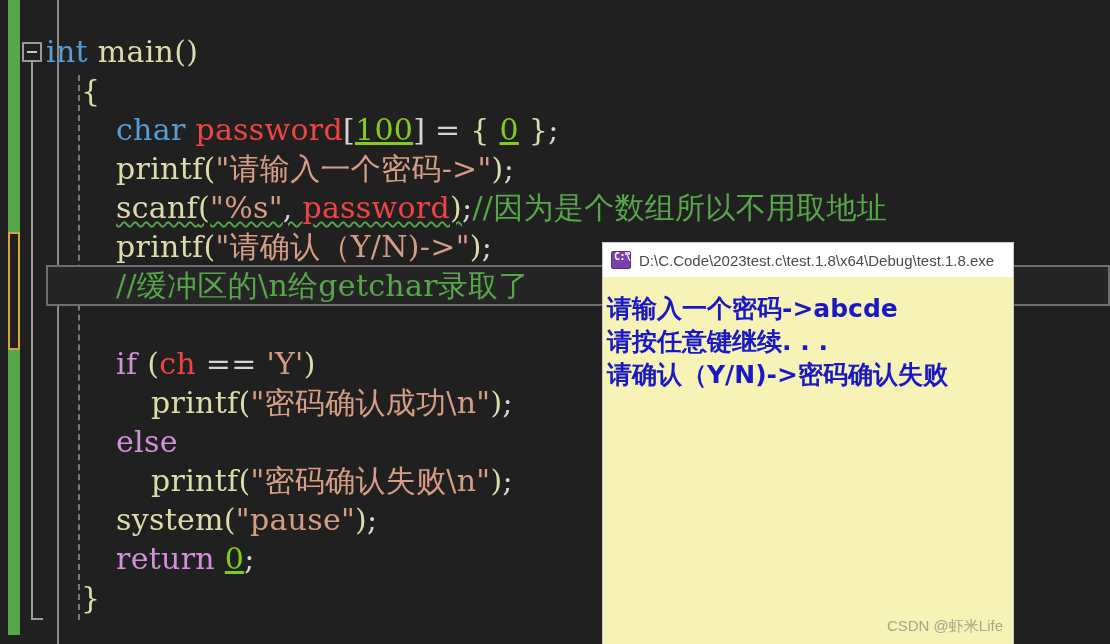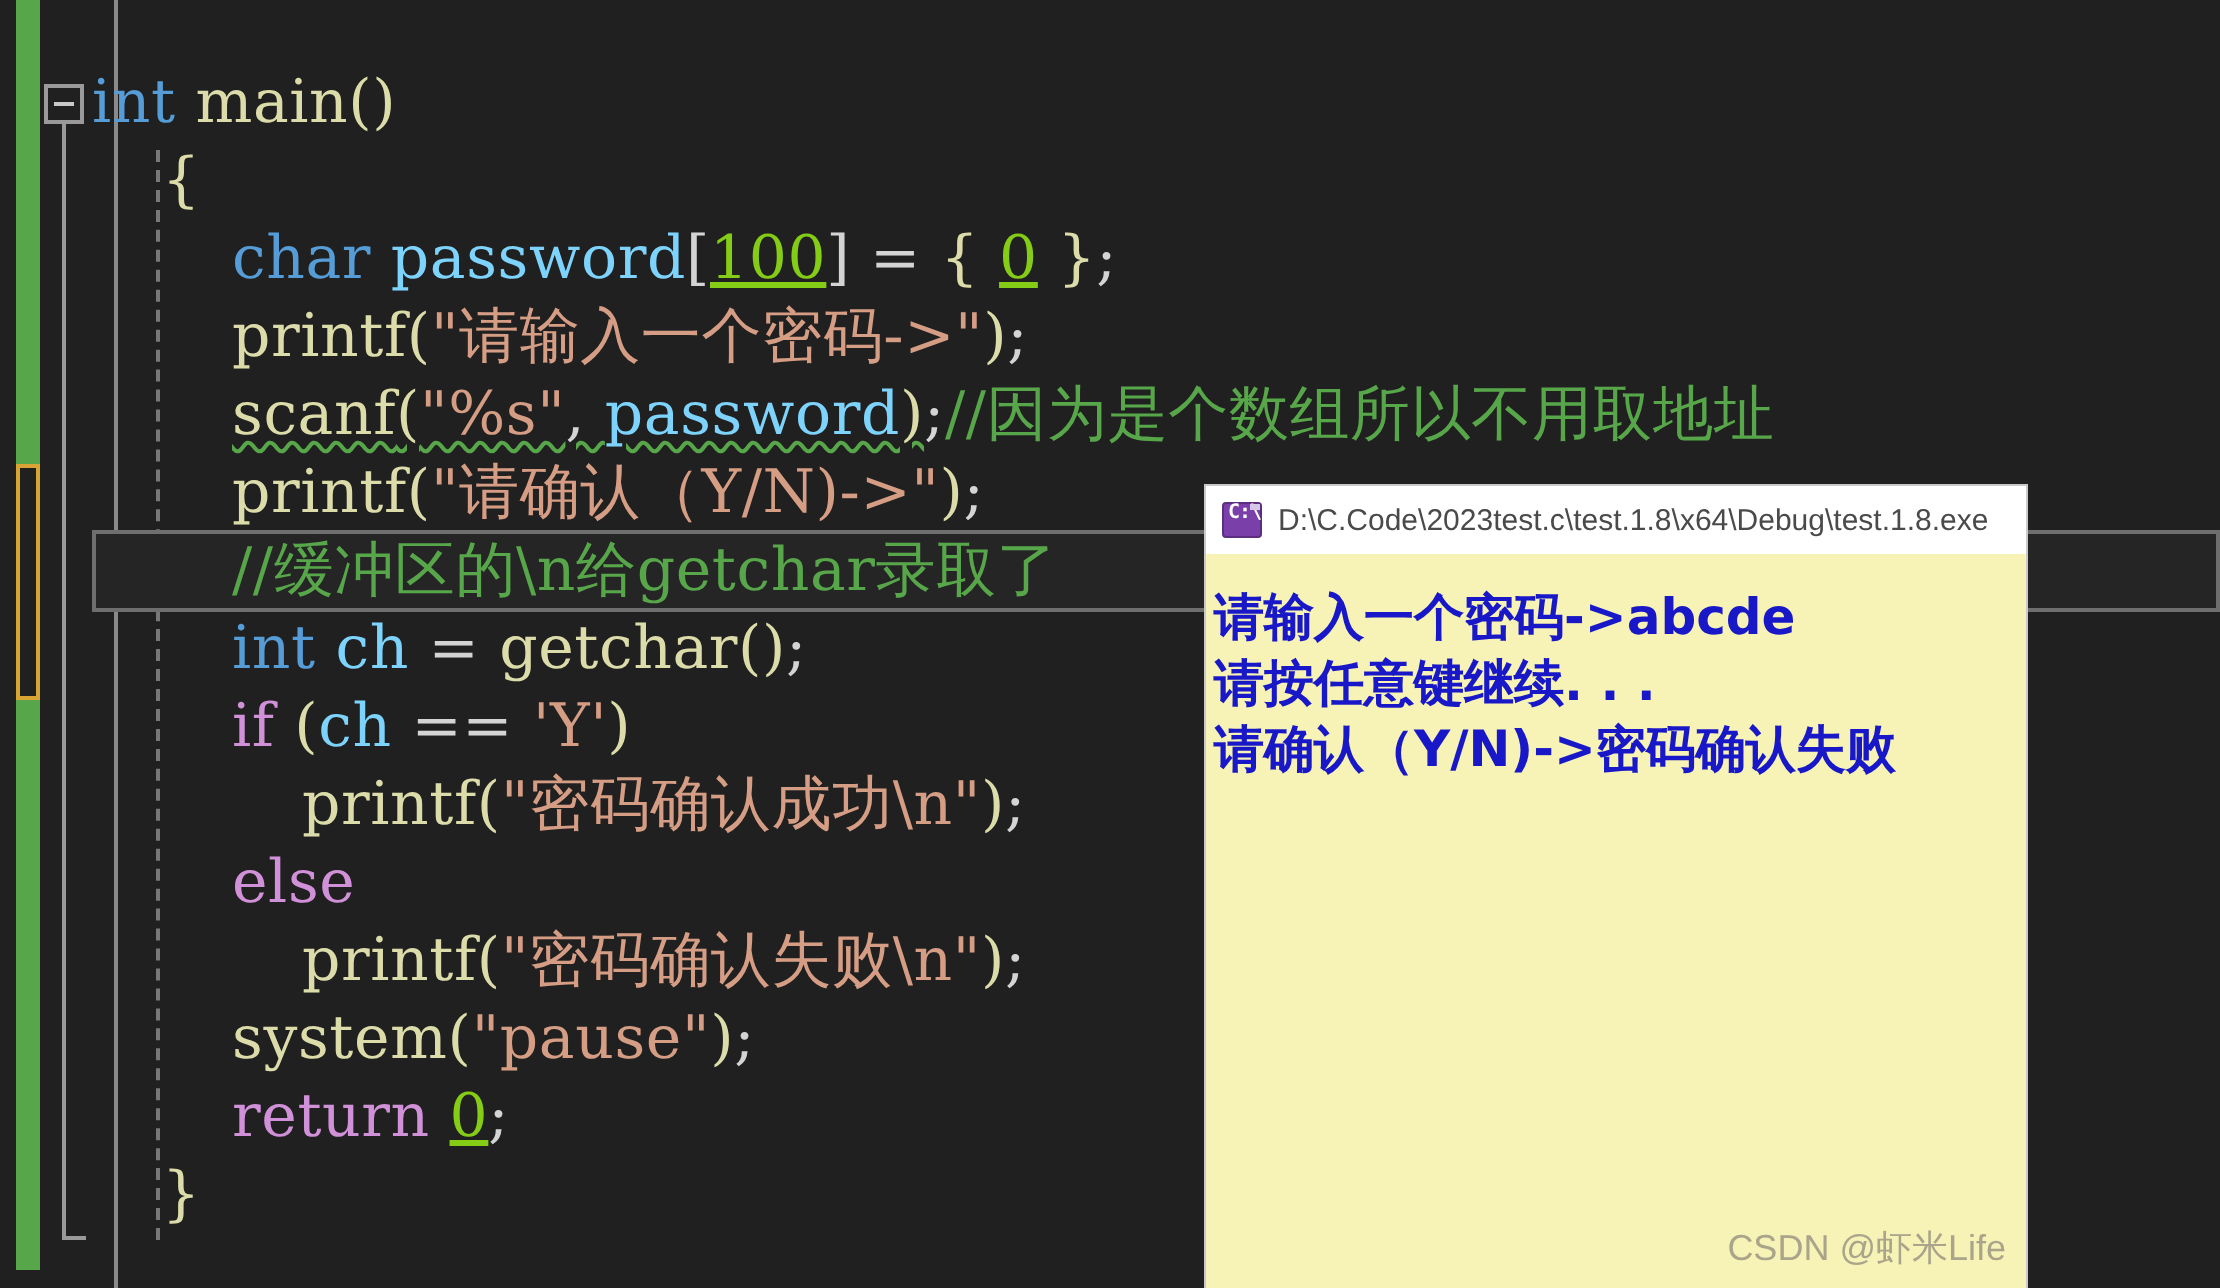--- a/index.html
+++ b/index.html
@@ -117,21 +117,21 @@
     background: #252526;
   }
 
   
   .t-kw      { color: #569cd6; }   
   .t-kw2     { color: #d191d8; }   
   .t-fn      { color: #dcdcaa; }   
   .t-str     { color: #d69d85; }   
   .t-cmt     { color: #57a64a; }   
   .t-num     { color: #84cc16; text-decoration: underline; }   
-  .t-var     { color: #7dd3fc; }   
+  .t-var     { color: #ef4444; }   
   .t-pun     { color: #d4d4d4; }   
   .t-brc     { color: #dcdcaa; }   
 
   .squiggle {
     text-decoration: underline;
     text-decoration-color: #57a64a;
     text-decoration-style: wavy;
     text-decoration-thickness: 2px;
     text-underline-offset: 3px;
   }
@@ -200,21 +200,21 @@
     font-weight: bold;
     color: #1818c8;
     white-space: pre;
     letter-spacing: 0px;
   }
   #watermark {
     position: absolute;
     right: 10px;
     bottom: 8px;
     font-family: "Liberation Sans", sans-serif;
-    font-size: 18px;
+    font-size: 15px;
     color: #a9a48a;
     white-space: nowrap;
   }
 </style>
 </head>
 <body>
 
 <div id="screen">
 
   <div id="editor">
@@ -234,21 +234,20 @@
 
     <div class="code-layer" id="code-layer">
         <div class="line" style="top: 32px; left: 46px;"><span class="t-kw">int</span><span class="t-pun"> </span><span class="t-fn">main</span><span class="t-brc">()</span></div>
         <div class="line" style="top: 71px; left: 81px;"><span class="t-brc">{</span></div>
         <div class="line" style="top: 110px; left: 116px;"><span class="t-kw">char</span><span class="t-pun"> </span><span class="t-var">password</span><span class="t-pun">[</span><span class="t-num">100</span><span class="t-pun">]</span><span class="t-pun"> = </span><span class="t-brc">{</span><span class="t-pun"> </span><span class="t-num">0</span><span class="t-pun"> </span><span class="t-brc">}</span><span class="t-pun">;</span></div>
         <div class="line" style="top: 149px; left: 116px;"><span class="t-fn">printf</span><span class="t-brc">(</span><span class="t-str">"请输入一个密码-&gt;"</span><span class="t-brc">)</span><span class="t-pun">;</span></div>
         <div class="line" style="top: 188px; left: 116px;"><span class="t-fn squiggle">scanf</span><span class="t-brc squiggle">(</span><span class="t-str squiggle">"%s"</span><span class="t-pun squiggle">, </span><span class="t-var squiggle">password</span><span class="t-brc squiggle">)</span><span class="t-pun">;</span><span class="t-cmt">//因为是个数组所以不用取地址</span></div>
         <div class="line" style="top: 227px; left: 116px;"><span class="t-fn">printf</span><span class="t-brc">(</span><span class="t-str">"请确认（Y/N)-&gt;"</span><span class="t-brc">)</span><span class="t-pun">;</span></div>
         <div class="current-line" style="top: 265px;"></div>
         <div class="line" style="top: 266px; left: 116px;"><span class="t-cmt">//缓冲区的\n给getchar录取了</span></div>
-        <div class="line" style="top: 305px; left: 116px;"><span class="t-kw">int</span><span class="t-pun"> </span><span class="t-var">ch</span><span class="t-pun"> = </span><span class="t-fn">getchar</span><span class="t-brc">()</span><span class="t-pun">;</span></div>
         <div class="line" style="top: 344px; left: 116px;"><span class="t-kw2">if</span><span class="t-pun"> </span><span class="t-brc">(</span><span class="t-var">ch</span><span class="t-pun"> == </span><span class="t-str">'Y'</span><span class="t-brc">)</span></div>
         <div class="line" style="top: 383px; left: 151px;"><span class="t-fn">printf</span><span class="t-brc">(</span><span class="t-str">"密码确认成功\n"</span><span class="t-brc">)</span><span class="t-pun">;</span></div>
         <div class="line" style="top: 422px; left: 116px; text-align: center;"><span class="t-kw2">else</span></div>
         <div class="line" style="top: 461px; left: 151px;"><span class="t-fn">printf</span><span class="t-brc">(</span><span class="t-str">"密码确认失败\n"</span><span class="t-brc">)</span><span class="t-pun">;</span></div>
         <div class="line" style="top: 500px; left: 116px;"><span class="t-fn">system</span><span class="t-brc">(</span><span class="t-str">"pause"</span><span class="t-brc">)</span><span class="t-pun">;</span></div>
         <div class="line" style="top: 539px; left: 116px;"><span class="t-kw2">return</span><span class="t-pun"> </span><span class="t-num">0</span><span class="t-pun">;</span></div>
         <div class="line" style="top: 578px; left: 81px;"><span class="t-brc">}</span></div>
       </div>
   </div>
 

